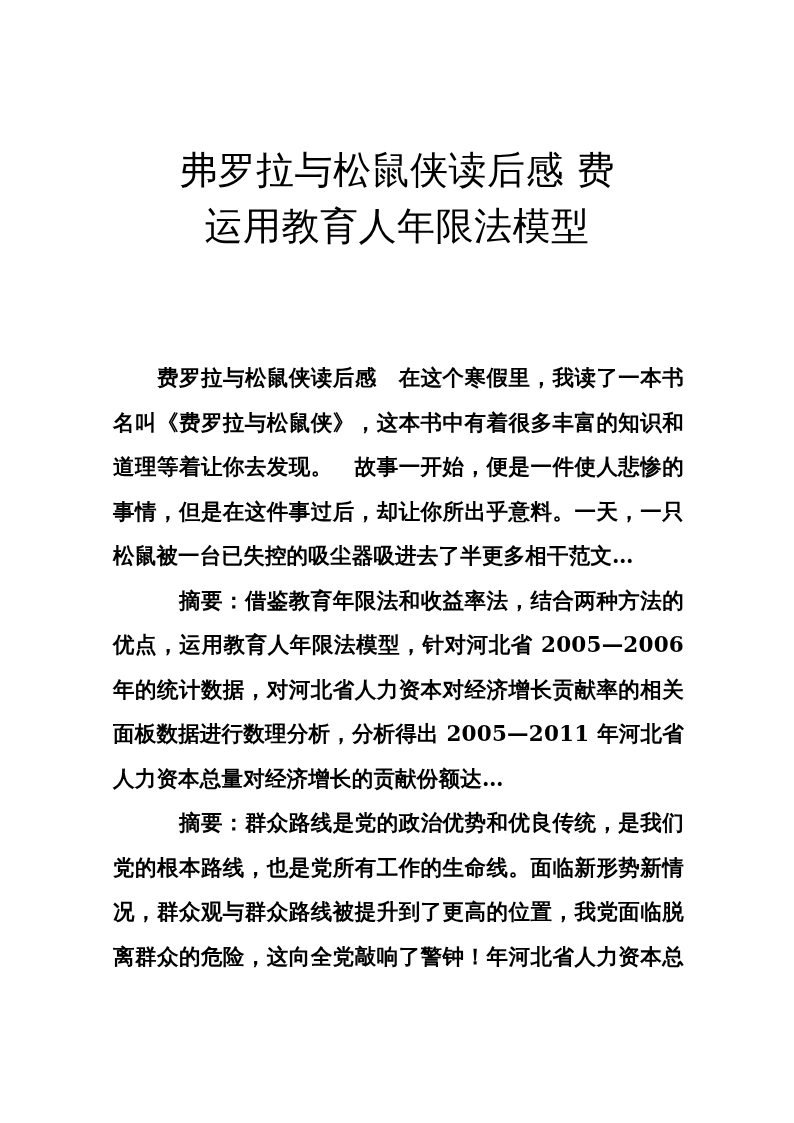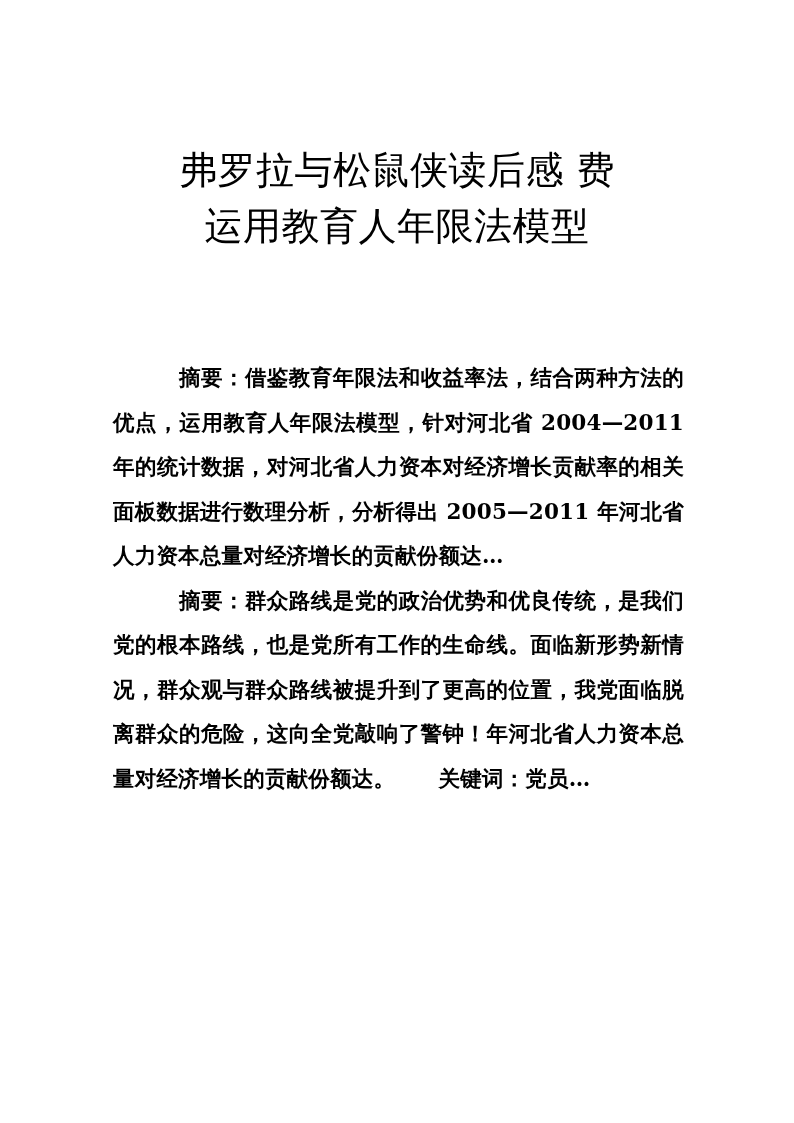--- a/index.html
+++ b/index.html
@@ -77,19 +77,20 @@
 <body>
 
 <div class="page">
 
   <div class="doc-title">
     <div>弗罗拉与松鼠侠读后感 费</div>
     <div>运用教育人年限法模型</div>
   </div>
 
   <div class="body-block">
-    <p class="para indent-3">摘要：借鉴教育年限法和收益率法，结合两种方法的优点，运用教育人年限法模型，针对河北省 2004—2011 年的统计数据，对河北省人力资本对经济增长贡献率的相关面板数据进行数理分析，分析得出 2005—2011 年河北省人力资本总量对经济增长的贡献份额达…</p>
+    <p class="para indent-2">费罗拉与松鼠侠读后感　在这个寒假里，我读了一本书名叫《费罗拉与松鼠侠》，这本书中有着很多丰富的知识和道理等着让你去发现。　故事一开始，便是一件使人悲惨的事情，但是在这件事过后，却让你所出乎意料。一天，一只松鼠被一台已失控的吸尘器吸进去了半更多相干范文…</p>
+    <p class="para indent-3">摘要：借鉴教育年限法和收益率法，结合两种方法的优点，运用教育人年限法模型，针对河北省 2005—2006 年的统计数据，对河北省人力资本对经济增长贡献率的相关面板数据进行数理分析，分析得出 2005—2011 年河北省人力资本总量对经济增长的贡献份额达…</p>
     <p class="para indent-3">摘要：群众路线是党的政治优势和优良传统，是我们党的根本路线，也是党所有工作的生命线。面临新形势新情况，群众观与群众路线被提升到了更高的位置，我党面临脱离群众的危险，这向全党敲响了警钟！年河北省人力资本总量对经济增长的贡献份额达。　　关键词：党员…</p>
   </div>
 
   <div class="page-number">1</div>
 
 </div>
 
 </body></html>

